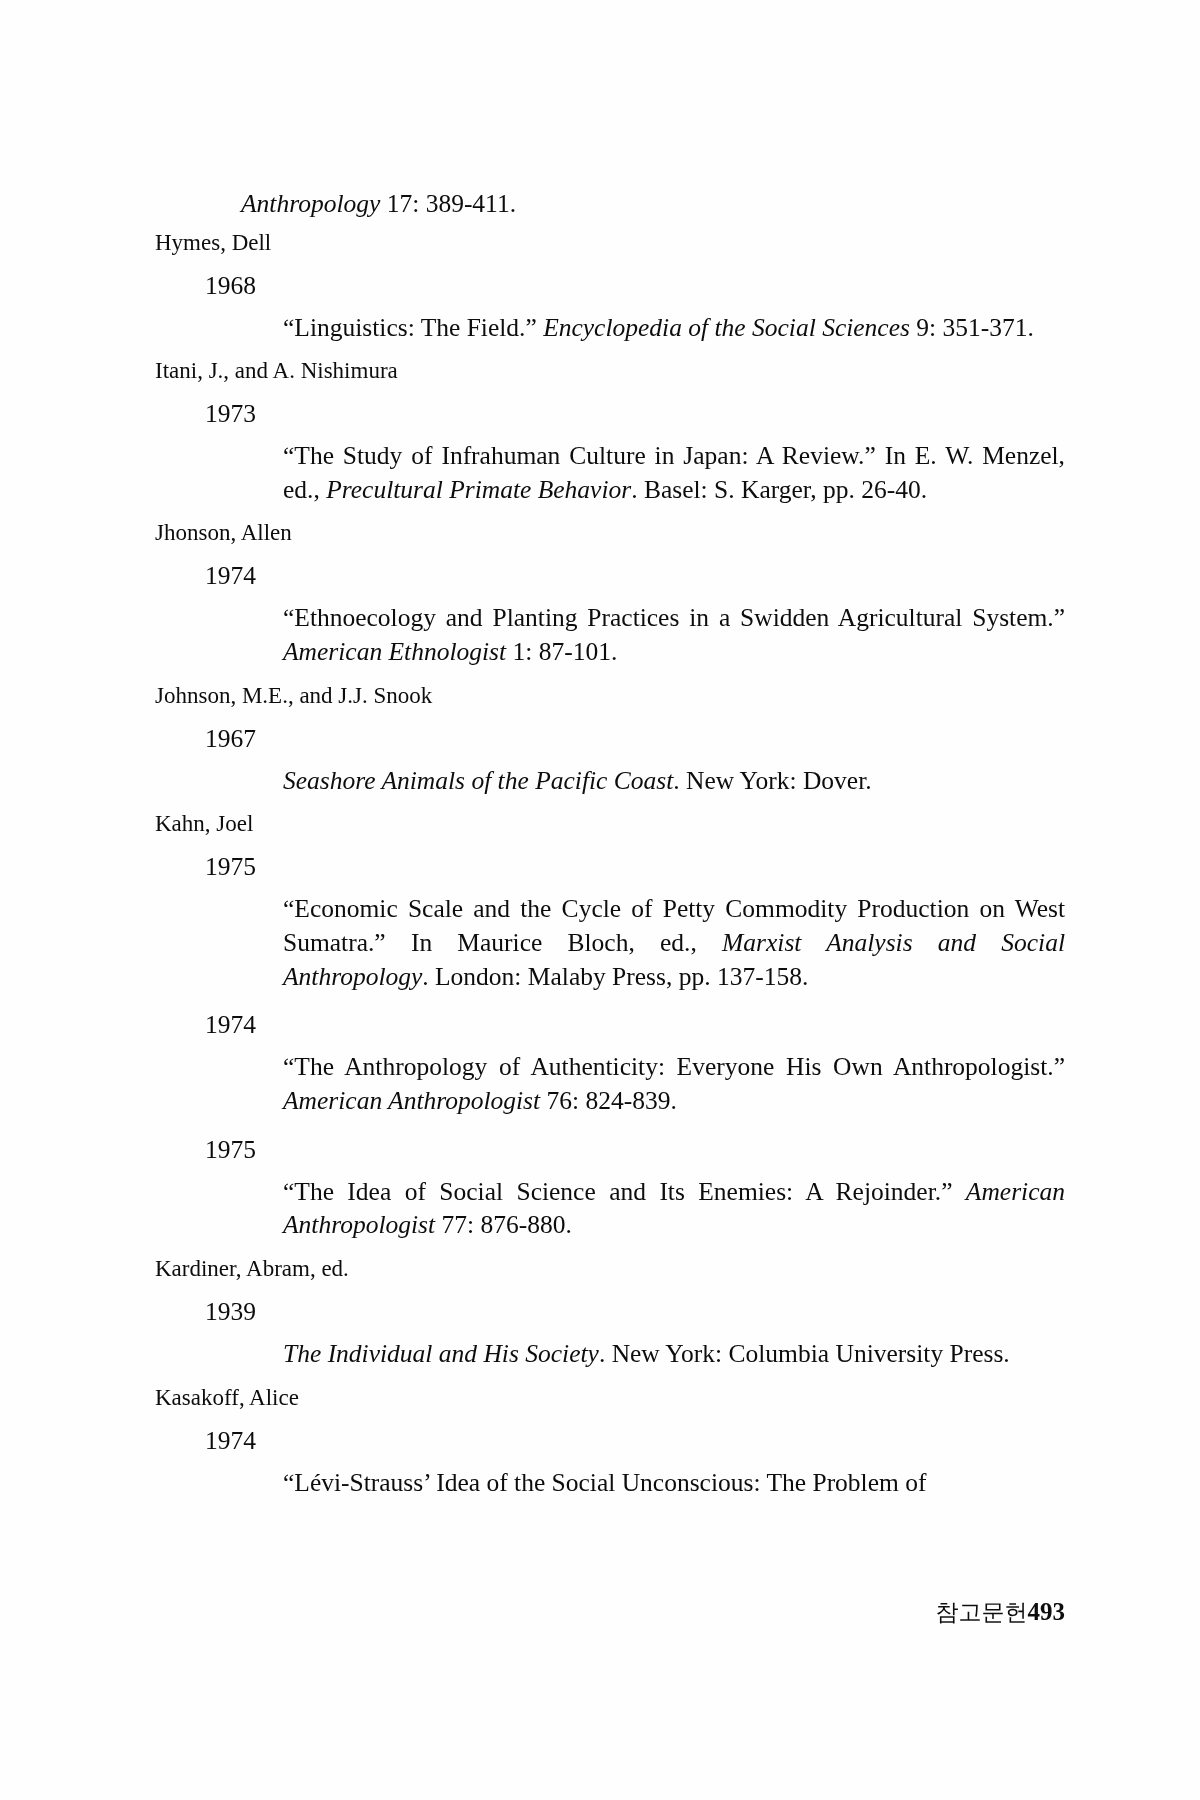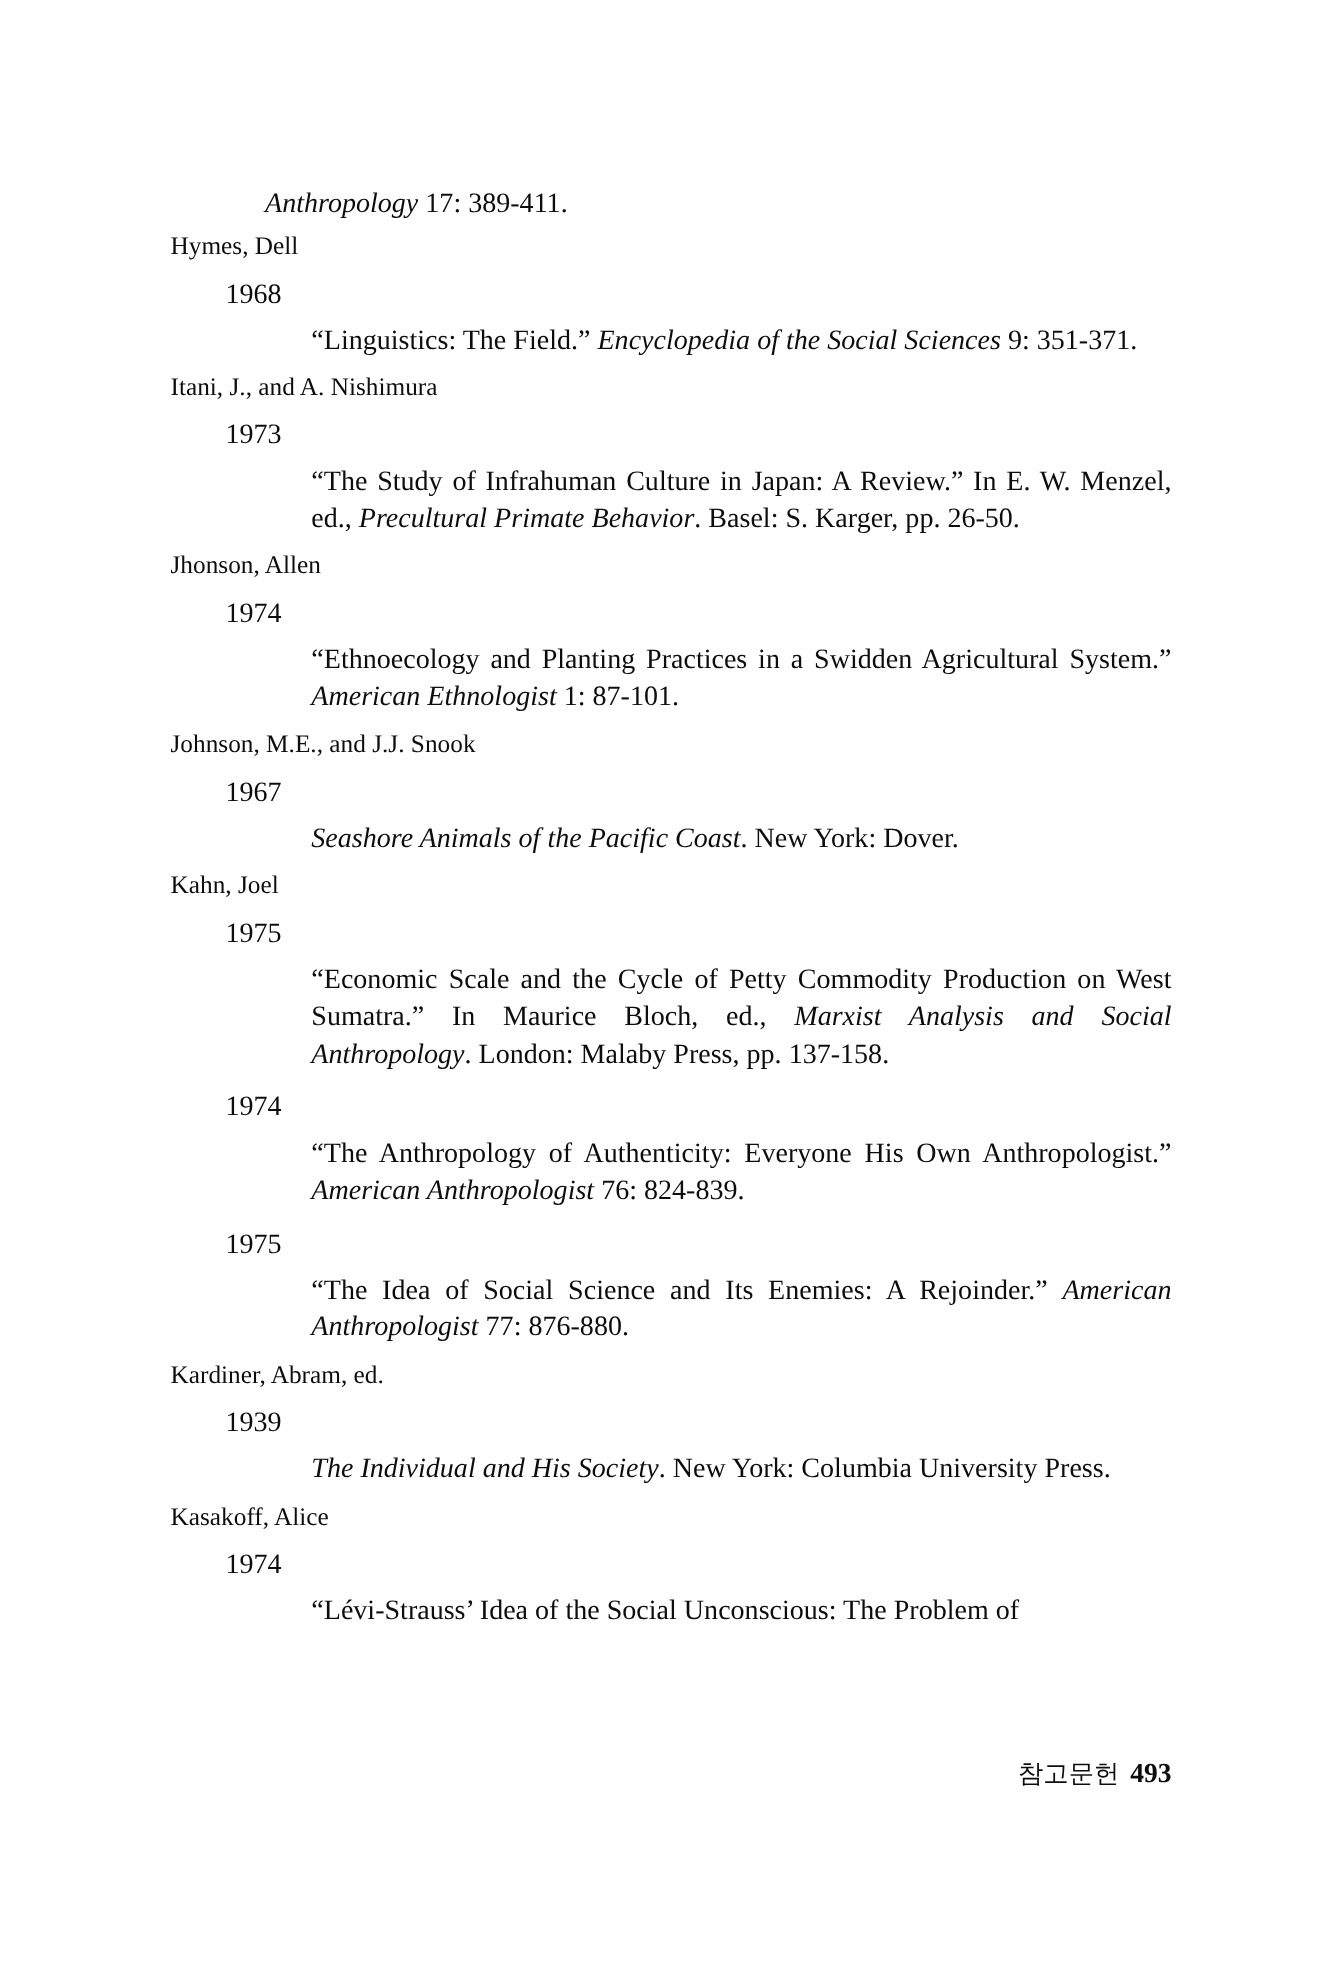--- a/index.html
+++ b/index.html
@@ -19,21 +19,21 @@
     position: absolute;
     left: 0;
     top: 0;
     width: 1200px;
     height: 1800px;
     background: #fefefe;
   }
   .content {
     position: absolute;
     left: 155px;
-    top: 172px;
+    top: 191px;
     width: 910px;
   }
   .cont-line {
     font-size: 25.5px;
     line-height: 1.0;
     margin: 0 0 14px 86px;
     text-align: left;
   }
   .entry {
     margin-bottom: 2px;
@@ -78,21 +78,20 @@
   }
   .footer .kor {
     font-family: "DejaVu Sans", sans-serif;
     font-size: 23px;
     text-align: right;
   }
   .footer .pg {
     font-family: "Liberation Serif", serif;
     font-weight: bold;
     font-size: 25px;
-    margin-left: 10px;
   }
 </style>
 </head>
 <body>
 
 <div class="page">
 
   <div class="content">
 
     <div class="cont-line">
@@ -104,21 +103,21 @@
           <div class="author">Hymes, Dell</div>
           <div class="ref">
             <div class="year">1968</div>
             <div class="body-text"><span>“Linguistics: The Field.” </span><i>Encyclopedia of the Social Sciences</i><span> 9: 351-371.</span></div>
           </div>
         </div>
         <div class="entry">
           <div class="author">Itani, J., and A. Nishimura</div>
           <div class="ref">
             <div class="year">1973</div>
-            <div class="body-text"><span>“The Study of Infrahuman Culture in Japan: A Review.” In E. W. Menzel, ed., </span><i>Precultural Primate Behavior</i><span>. Basel: S. Karger, pp. 26-50.</span></div>
+            <div class="body-text"><span>“The Study of Infrahuman Culture in Japan: A Review.” In E. W. Menzel, ed., </span><i>Precultural Primate Behavior</i><span>. Basel: S. Karger, pp. 26-40.</span></div>
           </div>
         </div>
         <div class="entry">
           <div class="author">Jhonson, Allen</div>
           <div class="ref">
             <div class="year">1974</div>
             <div class="body-text"><span>“Ethnoecology and Planting Practices in a Swidden Agricultural System.” </span><i>American Ethnologist</i><span> 1: 87-101.</span></div>
           </div>
         </div>
         <div class="entry">

